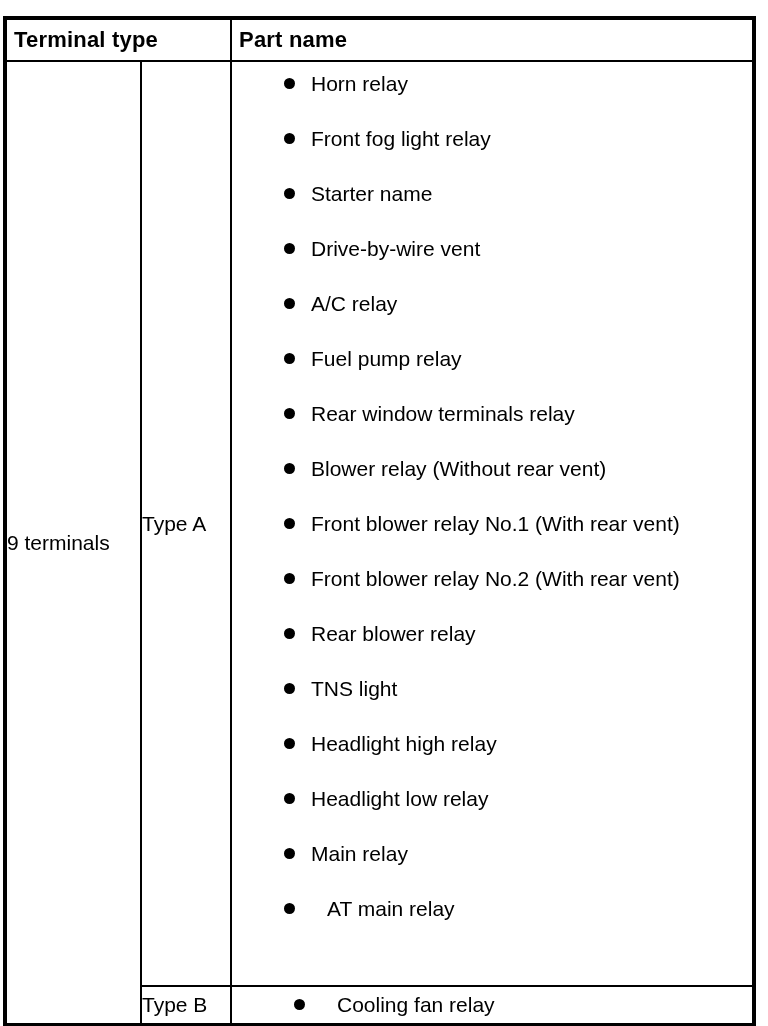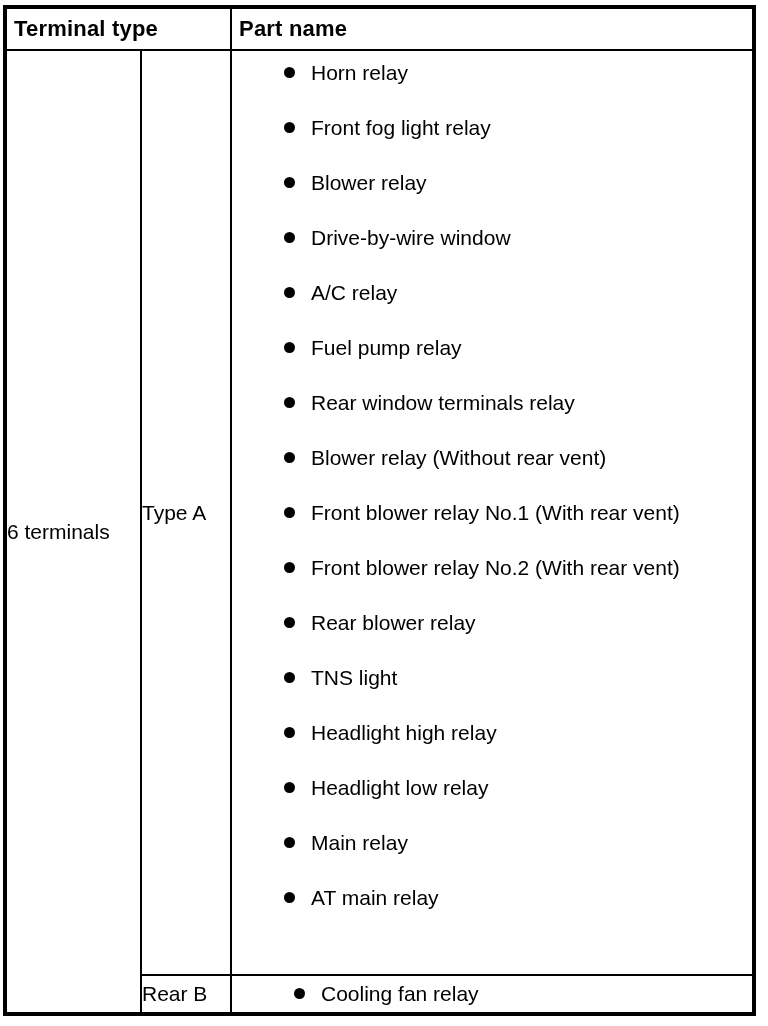--- a/index.html
+++ b/index.html
@@ -14,21 +14,21 @@
   }
   .page {
     position: relative;
     width: 768px;
     height: 1026px;
     overflow: hidden;
   }
   table.relay-table {
     position: absolute;
     left: 3px;
-    top: 5px;
+    top: 16px;
     width: 753px;
     height: 1011px;
     border-collapse: collapse;
     table-layout: fixed;
     border: 4px solid #000000;
   }
   table.relay-table td {
     border: 2px solid #000000;
     padding: 0;
     background: #ffffff;
@@ -69,20 +69,21 @@
   ul.parts-list li {
     display: flex;
     align-items: flex-start;
     font-size: 21px;
     line-height: 26px;
     margin-bottom: 29px;
     text-align: right;
   }
   ul.parts-list li:last-child {
     margin-bottom: 0;
+    gap: 16px;
   }
   .bullet {
     flex: none;
     width: 11px;
     height: 11px;
     border-radius: 50%;
     background: #000000;
     margin: 7px 16px 0 0;
   }
   .part-text {
@@ -109,39 +110,39 @@
       <col class="c1">
       <col class="c2">
       <col class="c3">
     </colgroup>
     <tbody>
         <tr class="header-row">
       <td colspan="2">Terminal type</td>
       <td>Part name</td>
     </tr>
     <tr class="typea-row">
-      <td class="cell-terminal-group" rowspan="2">6 terminals</td>
+      <td class="cell-terminal-group" rowspan="2">9 terminals</td>
       <td class="cell-type">Type A</td>
       <td class="cell-parts">
         <ul class="parts-list">
           <li>
                 <span class="bullet"></span>
                 <span class="part-text">Horn relay</span>
               </li>
           <li>
                 <span class="bullet"></span>
                 <span class="part-text">Front fog light relay</span>
               </li>
           <li>
                 <span class="bullet"></span>
-                <span class="part-text">Blower relay</span>
-              </li>
-          <li>
-                <span class="bullet"></span>
-                <span class="part-text">Drive-by-wire window</span>
+                <span class="part-text">Starter name</span>
+              </li>
+          <li>
+                <span class="bullet"></span>
+                <span class="part-text">Drive-by-wire vent</span>
               </li>
           <li>
                 <span class="bullet"></span>
                 <span class="part-text">A/C relay</span>
               </li>
           <li>
                 <span class="bullet"></span>
                 <span class="part-text">Fuel pump relay</span>
               </li>
           <li>
@@ -181,21 +182,21 @@
                 <span class="part-text">Main relay</span>
               </li>
           <li>
                 <span class="bullet"></span>
                 <span class="part-text">AT main relay</span>
               </li>
         </ul>
       </td>
     </tr>
     <tr class="typeb-row">
-      <td class="cell-type">Rear B</td>
+      <td class="cell-type">Type B</td>
       <td class="cell-parts">
         <ul class="parts-list">
           <li>
                 <span class="bullet"></span>
                 <span class="part-text">Cooling fan relay</span>
               </li>
         </ul>
       </td>
     </tr>
   </tbody>

